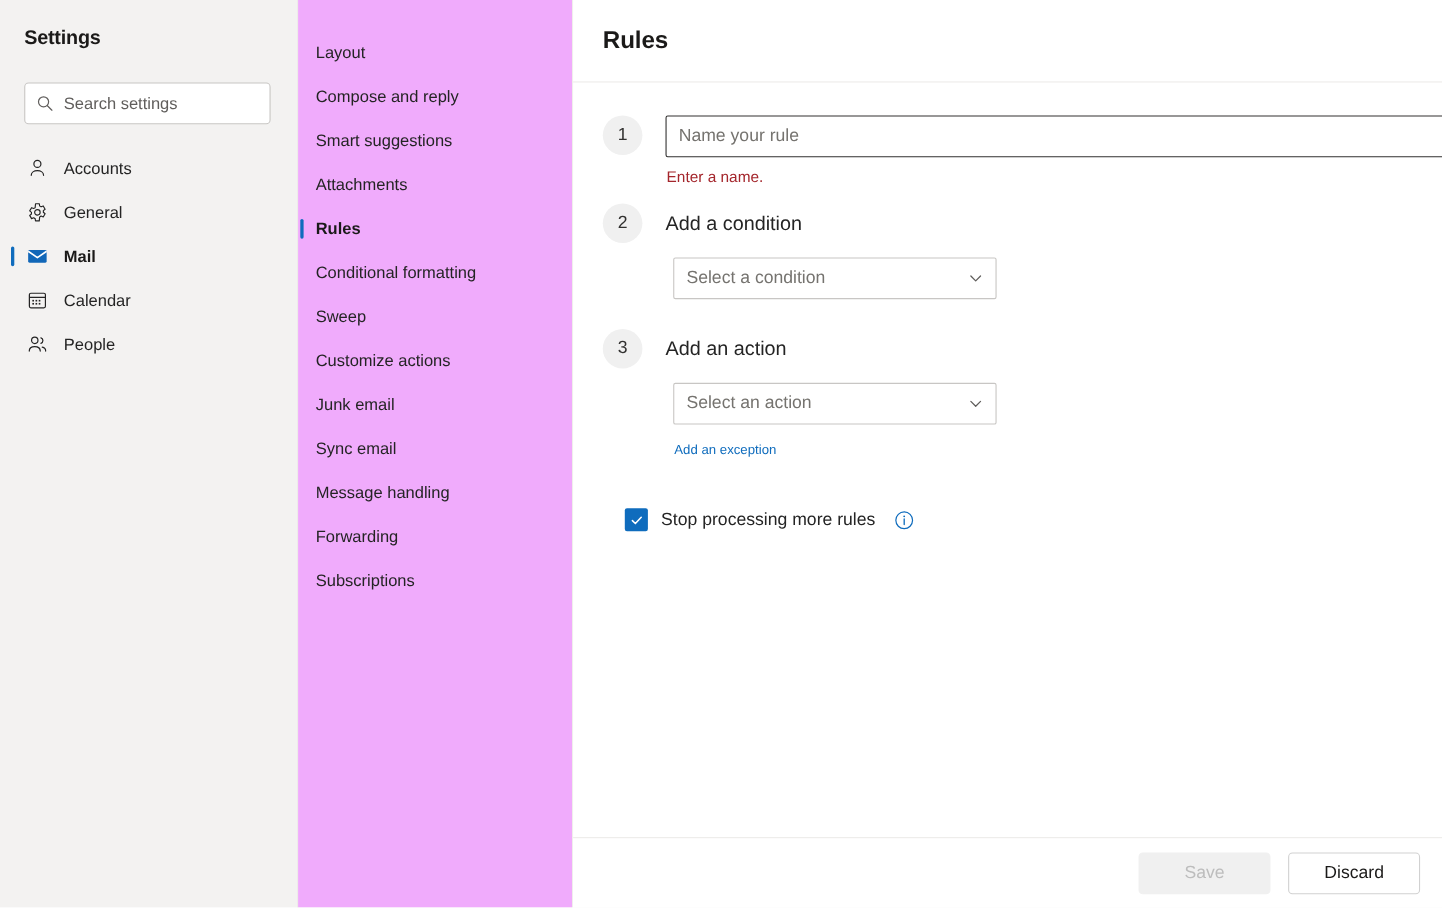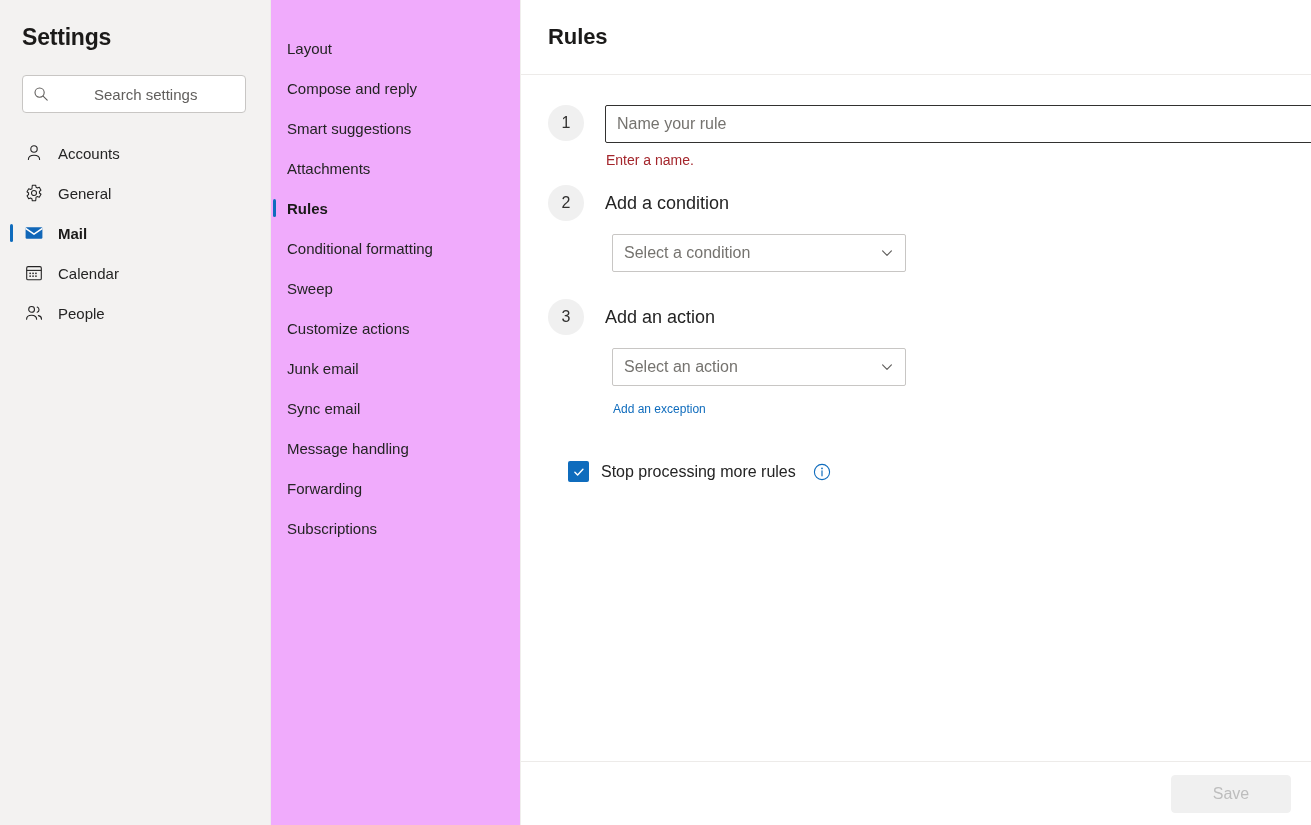--- a/index.html
+++ b/index.html
@@ -23,41 +23,40 @@
   
   .sidebar {
     width: 271px;
     height: 825px;
     background: #f3f2f1;
     flex: 0 0 271px;
     position: relative;
     border-right: 1px solid #edebe9;
   }
   .sidebar-title {
-    font-size: 23px;
+    font-size: 18px;
     font-weight: 600;
     color: #1b1a19;
     letter-spacing: -0.2px;
     position: absolute;
     left: 22px;
     top: 24px;
   }
   .search-wrap {
     position: absolute;
     left: 22px;
     top: 75px;
     width: 224px;
     height: 38px;
     background: #ffffff;
     border: 1px solid #c8c6c4;
     border-radius: 4px;
     display: flex;
     align-items: center;
     padding: 0 10px;
-    gap: 36px;
   }
   .search-icon {
     width: 16px; height: 16px;
     flex: 0 0 16px;
     margin-right: 9px;
     display: block;
   }
   .search-input {
     border: none;
     outline: none;
@@ -520,17 +519,18 @@
             <circle cx="9" cy="5.4" r="0.85" fill="#0f6cbd"></circle>
             <line x1="9" y1="7.8" x2="9" y2="12.8" stroke="#0f6cbd" stroke-width="1.2" stroke-linecap="round"></line>
           </svg>
         </span>
       </div>
 
     </div>
 
     <div class="footer">
       <button class="btn btn-save">Save</button>
+      <button class="btn btn-discard">Discard</button>
     </div>
 
   </div>
 
 </div>
 
 </body></html>

